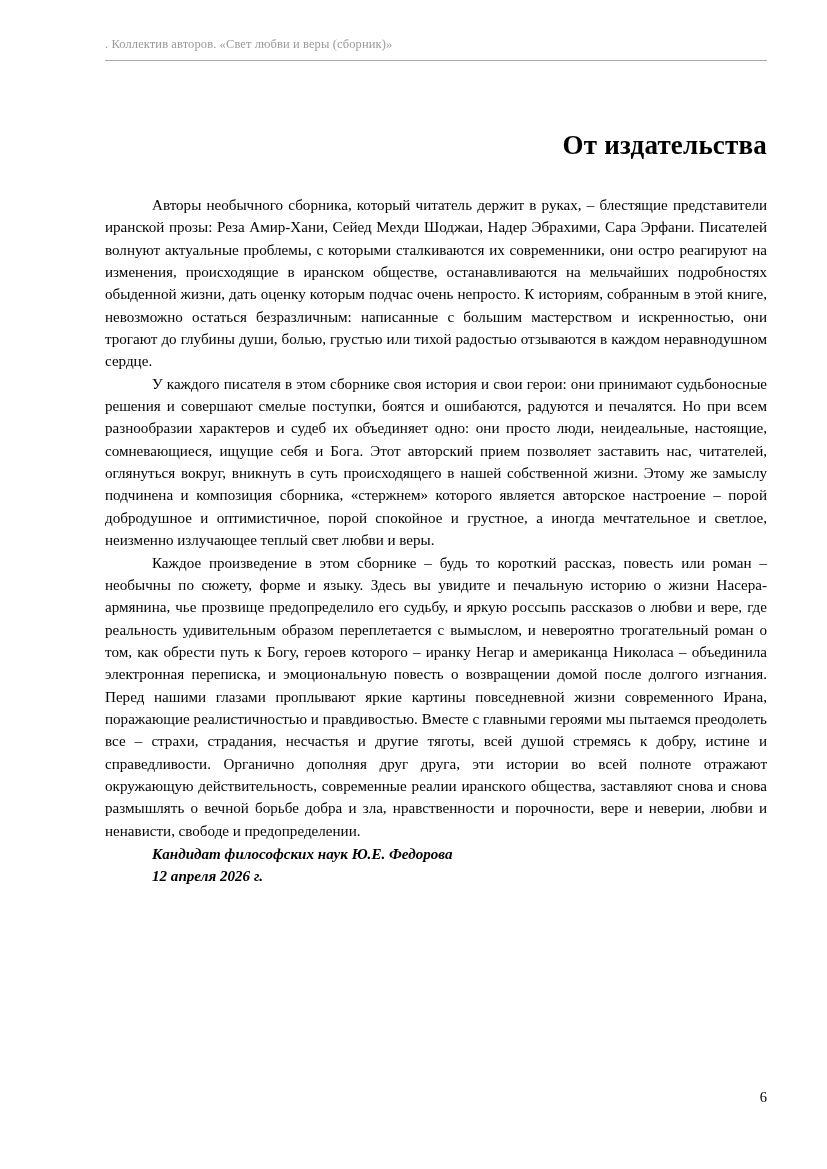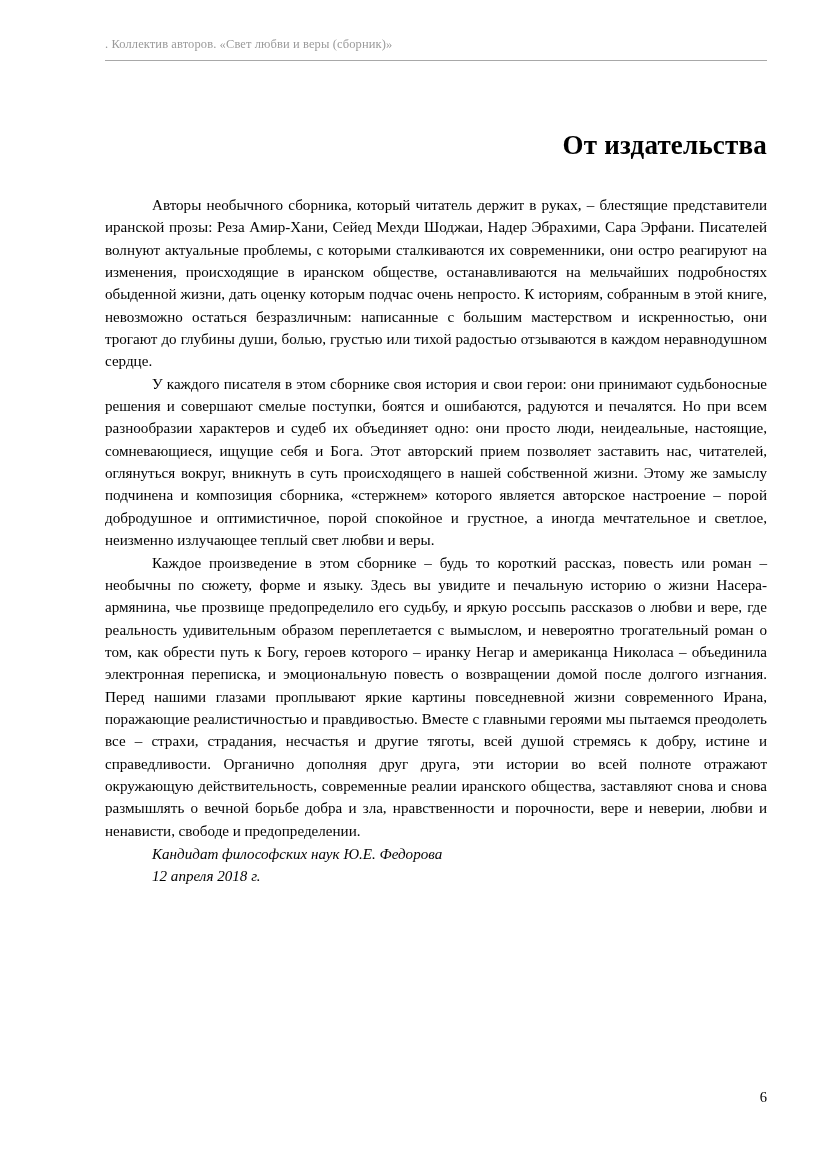--- a/index.html
+++ b/index.html
@@ -81,20 +81,21 @@
   
   .signature {
     margin-top: 1px;
     padding-left: 47px;
     font-style: italic;
     font-size: 15.1px;
     line-height: 22.3px;
   }
   .signature div {
     white-space: nowrap;
+    font-weight: bold;
   }
 
   
   .folio {
     position: absolute;
     left: 105px;
     top: 1088px;
     width: 662px;
     text-align: right;
     font-size: 14.5px;
@@ -116,20 +117,20 @@
   <div class="body-text">
 
     <p class="para">Авторы необычного сборника, который читатель держит в руках, – блестящие представители иранской прозы: Реза Амир-Хани, Сейед Мехди Шоджаи, Надер Эбрахими, Сара Эрфани. Писателей волнуют актуальные проблемы, с которыми сталкиваются их современники, они остро реагируют на изменения, происходящие в иранском обществе, останавливаются на мельчайших подробностях обыденной жизни, дать оценку которым подчас очень непросто. К историям, собранным в этой книге, невозможно остаться безразличным: написанные с большим мастерством и искренностью, они трогают до глубины души, болью, грустью или тихой радостью отзываются в каждом неравнодушном сердце.</p>
 
     <p class="para">У каждого писателя в этом сборнике своя история и свои герои: они принимают судьбоносные решения и совершают смелые поступки, боятся и ошибаются, радуются и печалятся. Но при всем разнообразии характеров и судеб их объединяет одно: они просто люди, неидеальные, настоящие, сомневающиеся, ищущие себя и Бога. Этот авторский прием позволяет заставить нас, читателей, оглянуться вокруг, вникнуть в суть происходящего в нашей собственной жизни. Этому же замыслу подчинена и композиция сборника, «стержнем» которого является авторское настроение – порой добродушное и оптимистичное, порой спокойное и грустное, а иногда мечтательное и светлое, неизменно излучающее теплый свет любви и веры.</p>
 
     <p class="para">Каждое произведение в этом сборнике – будь то короткий рассказ, повесть или роман – необычны по сюжету, форме и языку. Здесь вы увидите и печальную историю о жизни Насера-армянина, чье прозвище предопределило его судьбу, и яркую россыпь рассказов о любви и вере, где реальность удивительным образом переплетается с вымыслом, и невероятно трогательный роман о том, как обрести путь к Богу, героев которого – иранку Негар и американца Николаса – объединила электронная переписка, и эмоциональную повесть о возвращении домой после долгого изгнания. Перед нашими глазами проплывают яркие картины повседневной жизни современного Ирана, поражающие реалистичностью и правдивостью. Вместе с главными героями мы пытаемся преодолеть все – страхи, страдания, несчастья и другие тяготы, всей душой стремясь к добру, истине и справедливости. Органично дополняя друг друга, эти истории во всей полноте отражают окружающую действительность, современные реалии иранского общества, заставляют снова и снова размышлять о вечной борьбе добра и зла, нравственности и порочности, вере и неверии, любви и ненависти, свободе и предопределении.</p>
 
     <div class="signature">
       <div>Кандидат философских наук Ю.Е. Федорова</div>
-      <div>12 апреля 2018 г.</div>
+      <div>12 апреля 2026 г.</div>
     </div>
 
   </div>
 
   <div class="folio">6</div>
 
 </div>
 
 </body></html>

